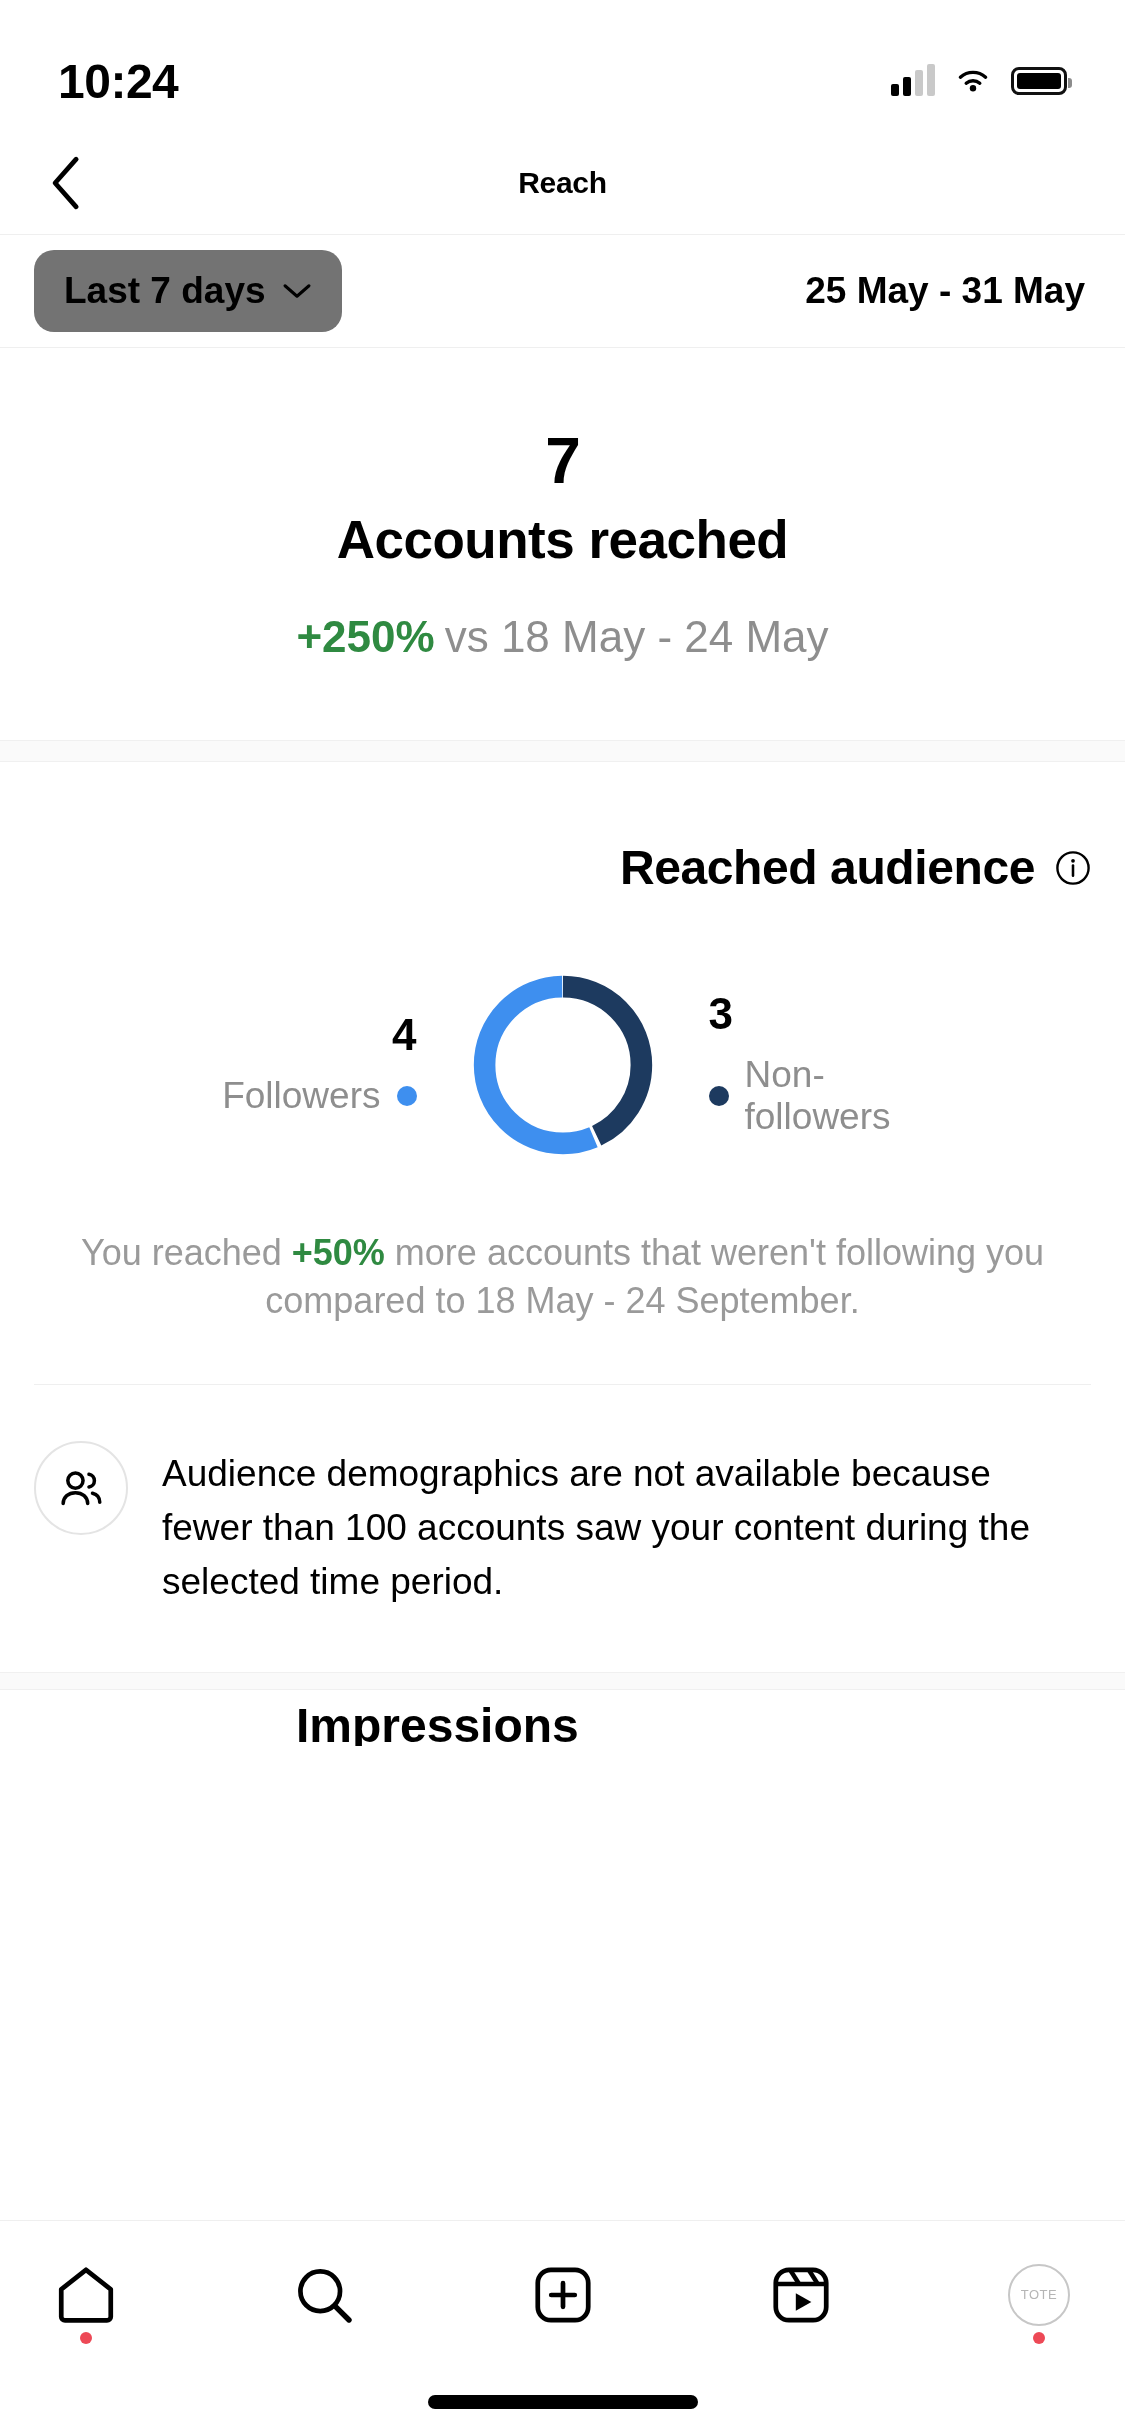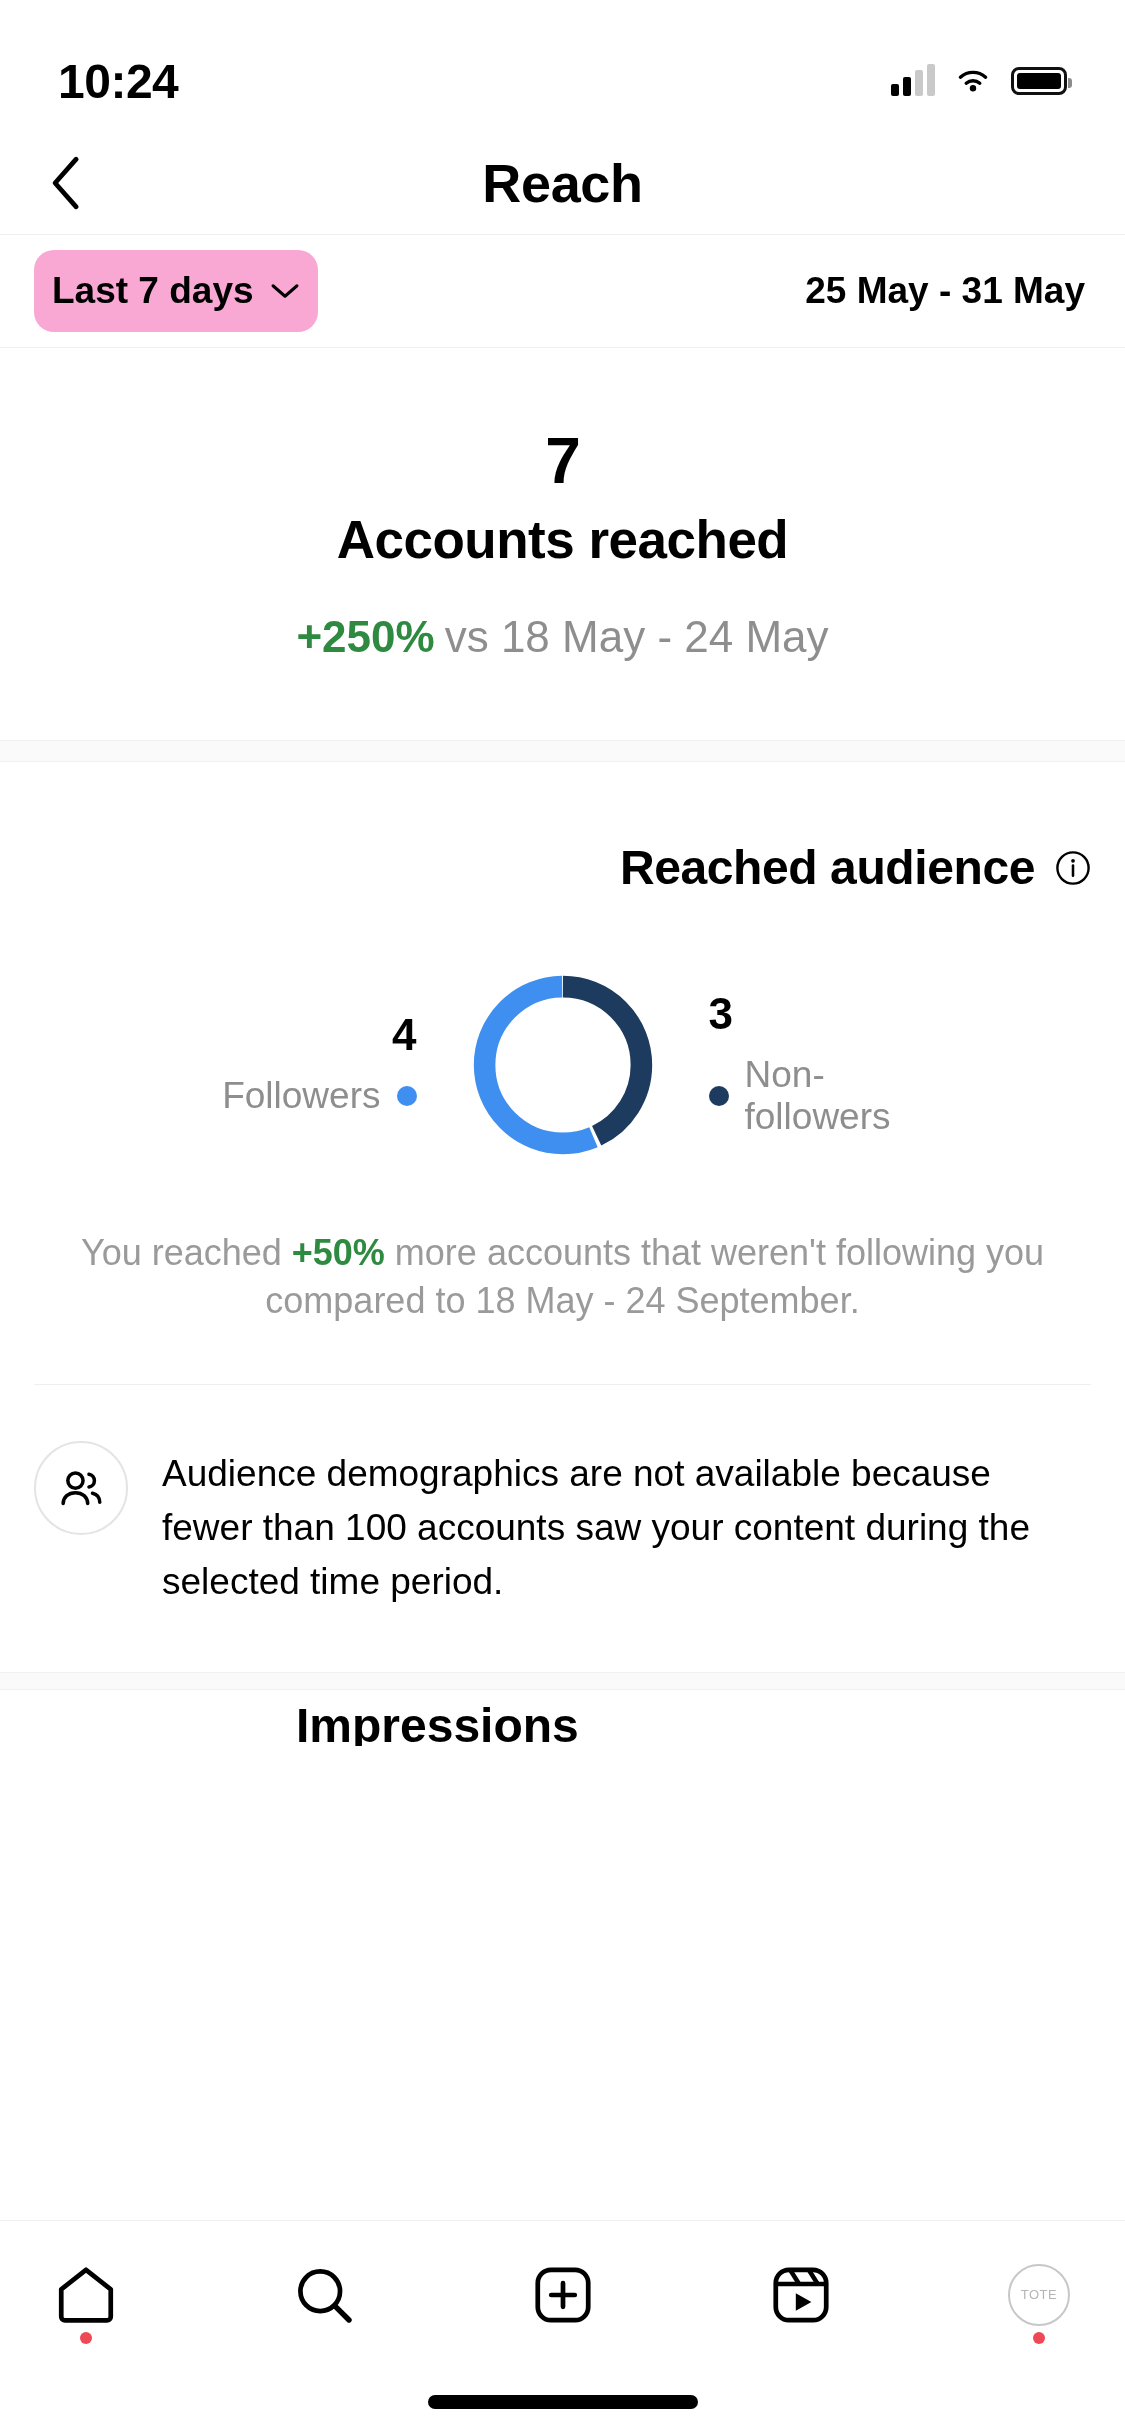--- a/index.html
+++ b/index.html
@@ -97,43 +97,43 @@
     width: 86px;
     height: 86px;
     display: flex;
     align-items: center;
     justify-content: center;
     cursor: pointer;
   }
   .nav-title {
     width: 100%;
     text-align: center;
-    font-size: 54px;
+    font-size: 30px;
     font-weight: 700;
     color: #000;
     letter-spacing: -0.3px;
   }
 
   
   .filter-row {
     flex: 0 0 113px;
     height: 113px;
     display: flex;
     align-items: center;
     justify-content: space-between;
     padding: 0 34px;
     border-bottom: 1px solid #efefef;
   }
   .range-pill {
     display: inline-flex;
     align-items: center;
     gap: 16px;
-    background: #f9a8d4;
+    background: #737373;
     border-radius: 20px;
-    padding: 20px 18px;
+    padding: 20px 30px;
     cursor: pointer;
   }
   .range-pill-label {
     font-size: 37px;
     font-weight: 700;
     color: #000;
   }
   .date-range {
     font-size: 37px;
     font-weight: 700;

